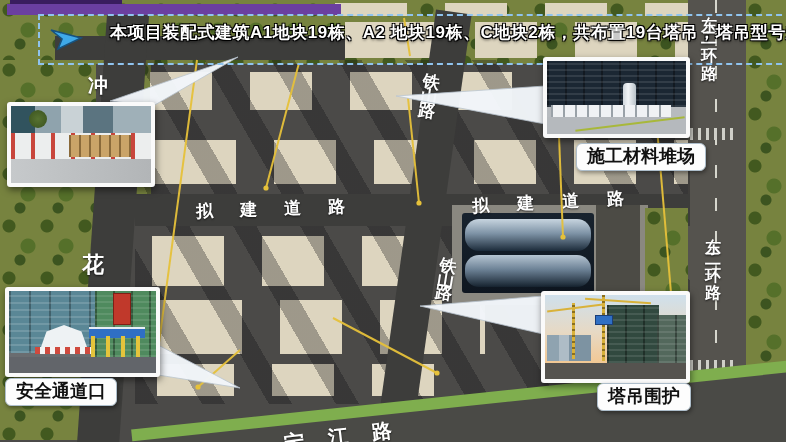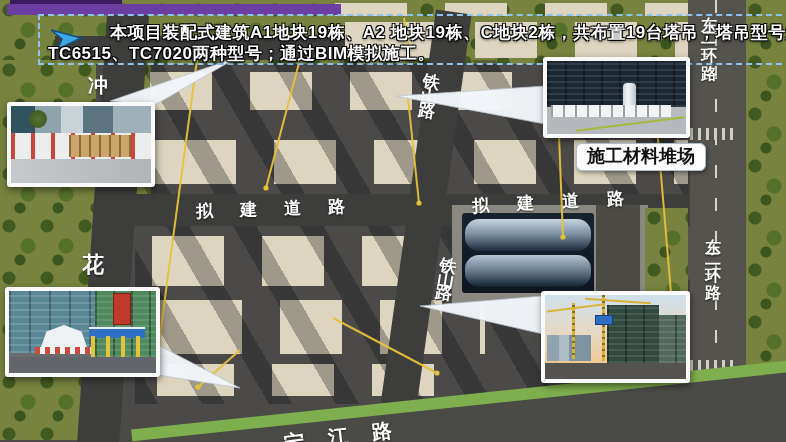--- a/index.html
+++ b/index.html
@@ -107,21 +107,20 @@
   </svg>
 
   <div class="abs" style="left:10px;top:0;width:112px;height:5px;background:#3a1d5e;"></div>
   <div class="abs" style="left:7px;top:4px;width:334px;height:11px;background:#6B3FA0;"></div>
 
   <div class="abs" style="left:38px;top:14px;width:762px;height:47px;border:2px dashed #8FC3EE;border-right:none;">
     <svg class="abs" style="left:8px;top:9px;" width="36" height="28" viewBox="0 0 36 28">
       <polygon points="3,5 33,13 10,24 14,14" fill="#3FA9E8" stroke="#17527e" stroke-width="1.6"></polygon>
     </svg>
     <div class="abs banner-line" style="left:70px;top:5px;">本项目装配式建筑A1地块19栋、A2 地块19栋、C地块2栋，共布置19台塔吊，塔吊型号主要使用</div>
-    <div class="abs banner-line" style="left:8px;top:26px;">TC6515、TC7020两种型号；通过BIM模拟施工。</div>
   </div>
 
   <div class="abs inset" style="left:7px;top:102px;width:140px;height:77px;background:#bcbfc1;">
     <div class="abs" style="left:0;top:0;width:140px;height:27px;background:linear-gradient(90deg,#31535e 0 24px,#8fa3ad 24px 50px,#c9d2d6 50px 72px,#5b7480 72px 102px,#9fb0b8 102px 140px);"></div>
     <div class="abs" style="left:18px;top:4px;width:18px;height:18px;border-radius:50%;background:radial-gradient(circle,#577231,#39511d);"></div>
     <div class="abs" style="left:0;top:27px;width:140px;height:26px;background:repeating-linear-gradient(90deg,#c8463c 0 4px,#eceeee 4px 20px);"></div>
     <div class="abs" style="left:58px;top:29px;width:62px;height:22px;background:repeating-linear-gradient(90deg,#8a6a3a 0 2px,#caa468 2px 10px),repeating-linear-gradient(0deg,#8a6a3a 0 2px,#caa468 2px 8px);"></div>
     <div class="abs" style="left:0;top:53px;width:140px;height:24px;background:linear-gradient(90deg,#c6c9cb,#b2b5b7);"></div>
   </div>
 
@@ -139,27 +138,29 @@
     <div class="abs wingrid" style="left:86px;top:0;width:61px;height:66px;background-color:#4f8a5e;"></div>
     <div class="abs" style="left:104px;top:2px;width:16px;height:30px;background:#c0392b;border:1px solid #7e1f16;"></div>
     <div class="abs" style="left:32px;top:34px;width:46px;height:22px;background:#eef2f4;clip-path:polygon(0 100%,12% 30%,50% 0,88% 30%,100% 100%);"></div>
     <div class="abs" style="left:26px;top:56px;width:58px;height:7px;background:repeating-linear-gradient(90deg,#cf4a3e 0 5px,#f4f4f4 5px 10px);"></div>
     <div class="abs" style="left:80px;top:36px;width:56px;height:34px;">
       <div class="abs" style="left:0;top:0;width:56px;height:9px;background:#2f6fc4;border-top:2px solid #e8eef4;"></div>
       <div class="abs" style="left:2px;top:9px;width:52px;height:25px;background:repeating-linear-gradient(90deg,#e4c43c 0 4px,rgba(0,0,0,0) 4px 15px);"></div>
     </div>
     <div class="abs" style="left:0;top:66px;width:147px;height:16px;background:#62656a;"></div>
   </div>
+  <div class="abs label-box" style="left:5px;top:378px;">安全通道口</div>
 
   <div class="abs inset" style="left:541px;top:291px;width:141px;height:84px;background:#5a5a58;">
     <div class="abs" style="left:0;top:0;width:141px;height:68px;background:linear-gradient(180deg,#cfe0ec 0%,#e7d9c4 55%,#f2c894 100%);"></div>
     <div class="abs" style="left:2px;top:40px;width:44px;height:26px;background:linear-gradient(90deg,#8fa3b0 0 12px,#aebcc6 12px 22px,#7d93a2 22px 44px);"></div>
     <div class="abs wingrid" style="left:62px;top:10px;width:52px;height:58px;background-color:#31493f;"></div>
     <div class="abs wingrid" style="left:112px;top:20px;width:29px;height:48px;background-color:#53685c;"></div>
     <div class="abs" style="left:27px;top:8px;width:3px;height:56px;background:repeating-linear-gradient(0deg,#d9b23a 0 4px,#8a6f1e 4px 6px);"></div>
     <div class="abs" style="left:57px;top:0;width:3px;height:66px;background:repeating-linear-gradient(0deg,#d9b23a 0 4px,#8a6f1e 4px 6px);"></div>
     <div class="abs" style="left:2px;top:12px;width:56px;height:2px;background:#d9b23a;transform:rotate(-7deg);"></div>
     <div class="abs" style="left:40px;top:5px;width:66px;height:2px;background:#d9b23a;transform:rotate(4deg);"></div>
     <div class="abs" style="left:50px;top:20px;width:16px;height:8px;background:#2f6fc4;border:1px solid #1a3e78;"></div>
     <div class="abs" style="left:0;top:68px;width:141px;height:16px;background:#55534f;"></div>
   </div>
+  <div class="abs label-box" style="left:597px;top:383px;">塔吊围护</div>
 
 </div>
 
 </body></html>

